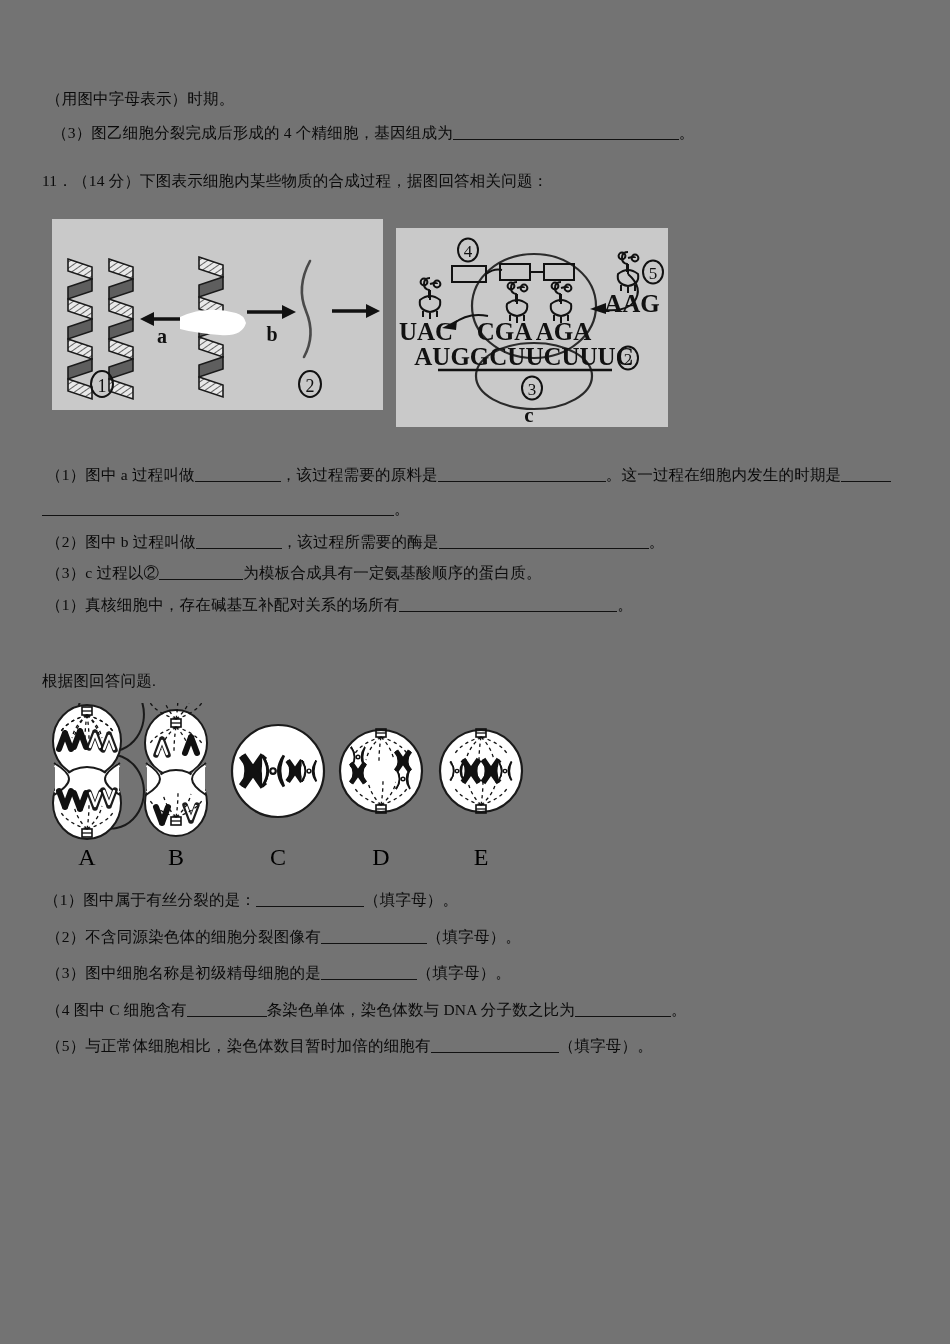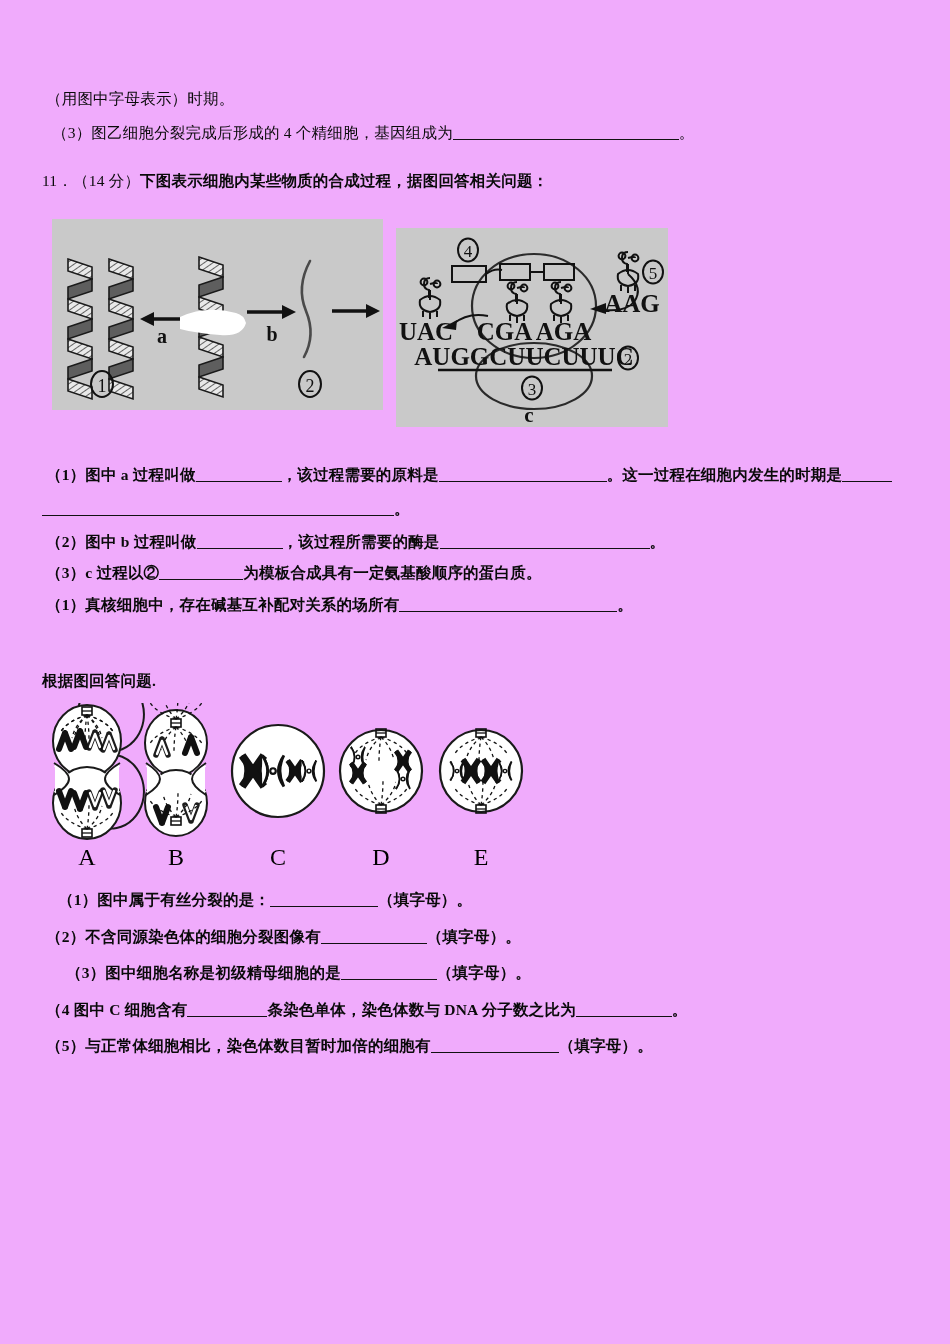--- a/index.html
+++ b/index.html
@@ -12,39 +12,39 @@
     height: 1344px;
     position: relative;
     font-family: "Liberation Serif", "DejaVu Serif", serif;
     color: #000000;
     overflow: hidden;
   }
   .page {
     position: relative;
     width: 950px;
     height: 1344px;
-    background: #f0abfc;
+    background: #737373;
   }
 
   
   .line {
     position: absolute;
     font-size: 15.5px;
     line-height: 22px;
     color: #0a0a0a;
     white-space: nowrap;
     letter-spacing: 0.2px;
   }
 
   .qnum {
     font-family: "Liberation Serif", "DejaVu Serif", serif;
   }
 
   .bold {
-    font-weight: bold;
+    font-weight: normal;
   }
 
   
   .blank {
     display: inline-block;
     border-bottom: 1.2px solid #111;
     height: 0.95em;
     vertical-align: -2px;
   }
 
@@ -434,29 +434,29 @@
             <use href="#xsolid"></use>
           </g>
         <g transform="translate(460,68) scale(0.95)">
             <use href="#xopen"></use>
           </g>
       </g>
       <text x="436" y="162" font-family="Liberation Serif, serif" font-size="24" fill="#000" text-anchor="middle">E</text>
     </svg>
   </div>
 
-  <div class="line" style="left:58px; top:889px;">
+  <div class="line" style="left:44px; top:889px;">
     <span class="bold">（1）图中属于有丝分裂的是：</span><span class="blank" style="width:108px;"></span><span class="bold">（填字母）。</span>
   </div>
 
   <div class="line" style="left:46px; top:926px;">
     <span class="bold">（2）不含同源染色体的细胞分裂图像有</span><span class="blank" style="width:106px;"></span><span class="bold">（填字母）。</span>
   </div>
 
-  <div class="line" style="left:46px; top:962px;margin-left:20px;">
+  <div class="line" style="left:46px; top:962px;">
     <span class="bold">（3）图中细胞名称是初级精母细胞的是</span><span class="blank" style="width:96px;"></span><span class="bold">（填字母）。</span>
   </div>
 
   <div class="line" style="left:46px; top:999px;">
     <span class="bold">（4 图中 C 细胞含有</span><span class="blank" style="width:80px;"></span><span class="bold">条染色单体，染色体数与 DNA 分子数之比为</span><span class="blank" style="width:96px;"></span><span class="bold">。</span>
   </div>
 
   <div class="line" style="left:46px; top:1035px;">
     <span class="bold">（5）与正常体细胞相比，染色体数目暂时加倍的细胞有</span><span class="blank" style="width:128px;"></span><span class="bold">（填字母）。</span>
   </div>

